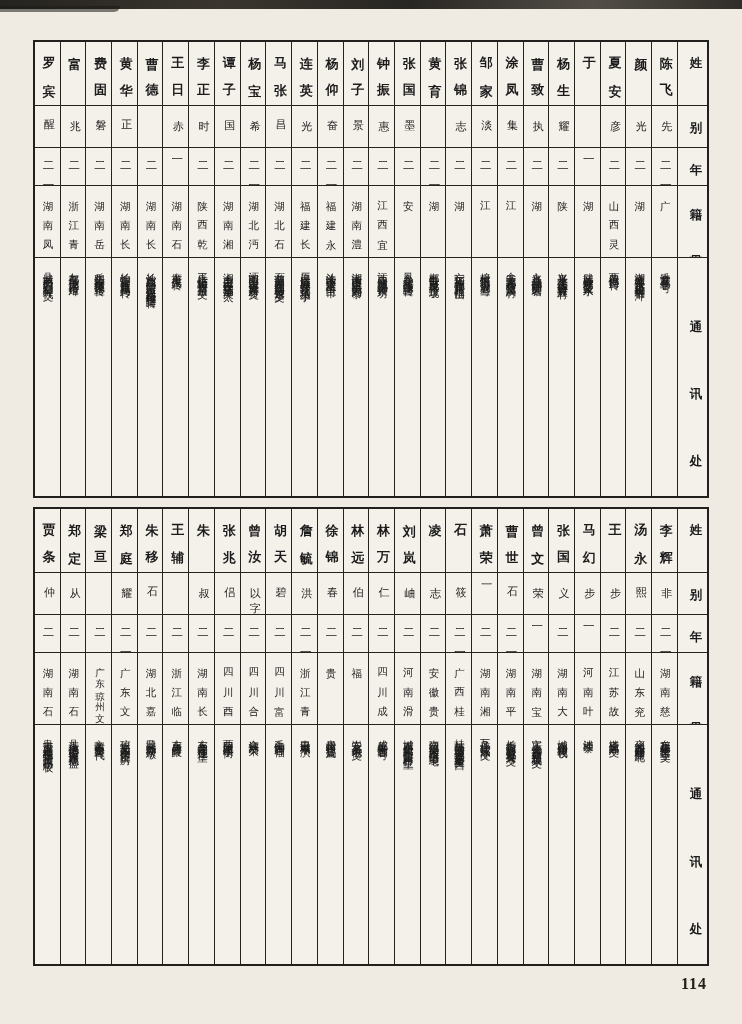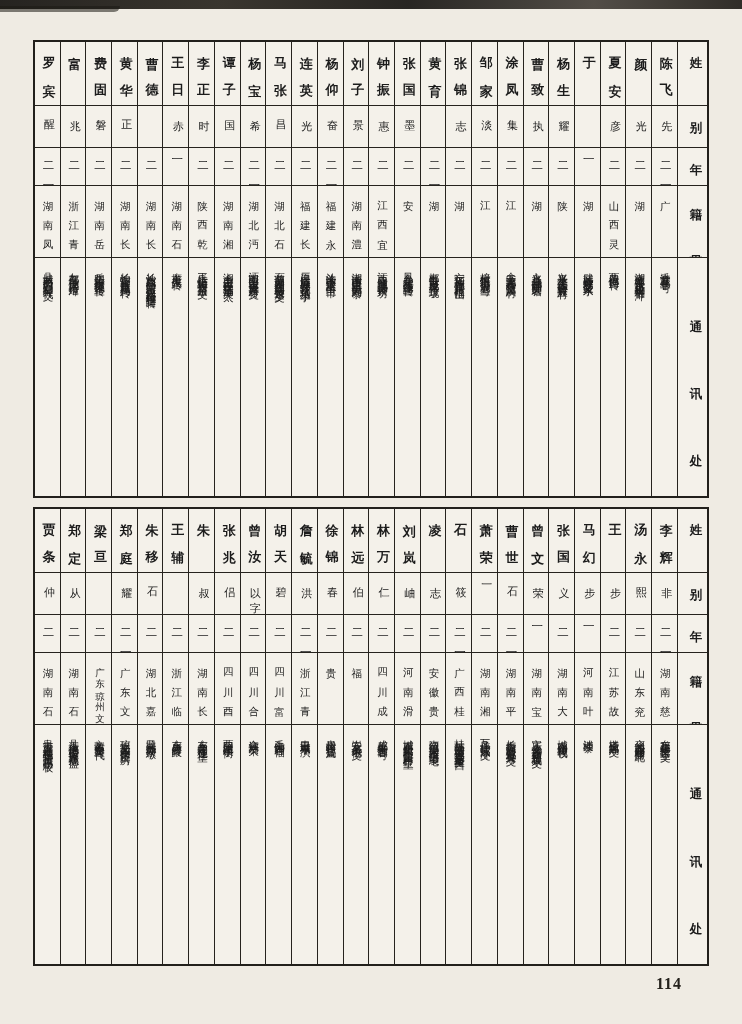--- a/index.html
+++ b/index.html
@@ -48,21 +48,21 @@
   .c-zi{height:42px;font-size:11px;padding:5px 0;}
   .c-age{height:38px;font-size:11.5px;padding:5px 0;}
   .c-native{height:72px;font-size:10.5px;padding:6px 0;}
   .c-native.long{font-size:9.5px;letter-spacing:0;}
   .c-contact{flex:1;border-bottom:none;font-size:10.5px;letter-spacing:1.5px;padding:6px 0;text-align:start;}
   .hdr .cell{font-weight:700;}
   .hdr .c-name,.hdr .c-zi,.hdr .c-age{font-size:12.5px;}
   .hdr .c-native{font-size:12.5px;padding:12px 0;}
   .hdr .c-contact{font-size:12.5px;padding:52px 0;text-align:justify;text-align-last:justify;letter-spacing:0;}
   .page-number{
-    position:absolute;left:656px;top:975px;
+    position:absolute;left:681px;top:975px;
     font-family:"Liberation Serif",serif;
     font-size:16px;font-weight:700;color:#24211c;letter-spacing:1px;
   }
 </style>
 </head>
 <body>
 
 <div class="scan-edge"></div>
 <div class="scan-corner"></div>
 

